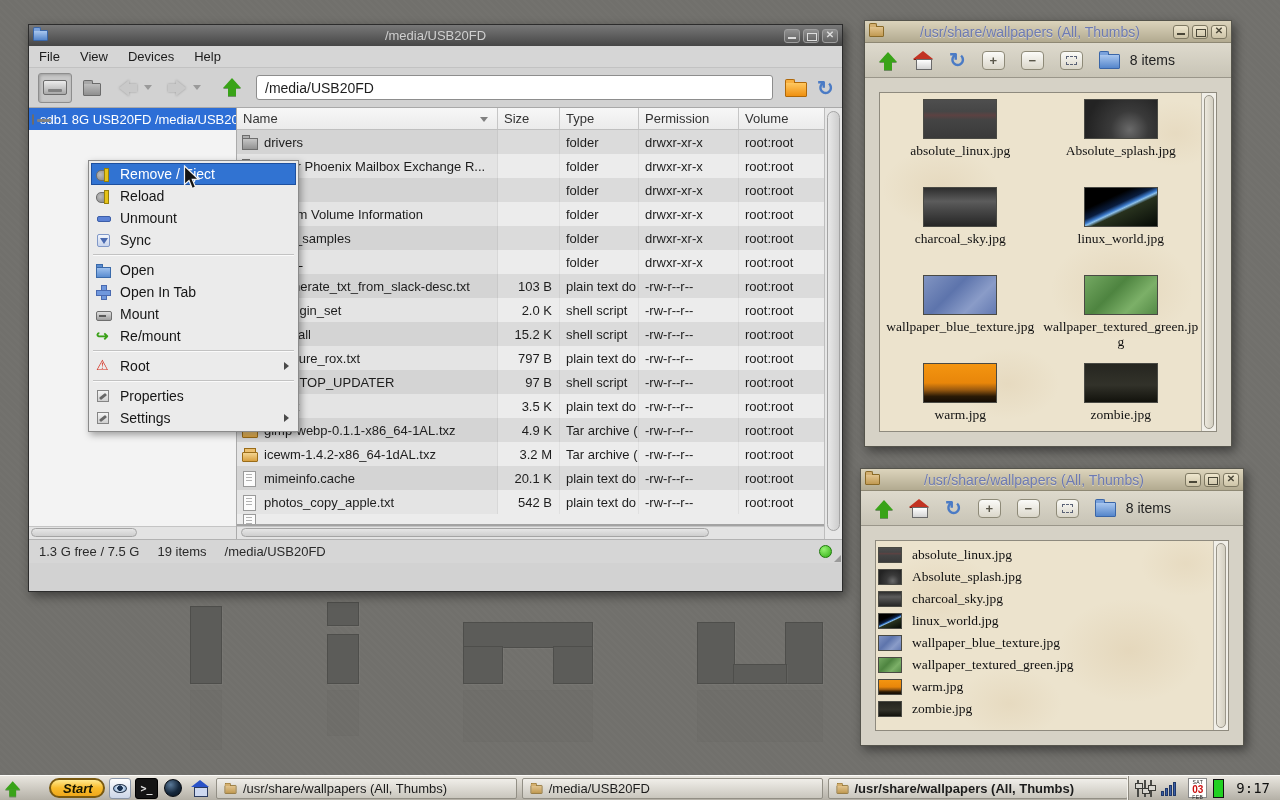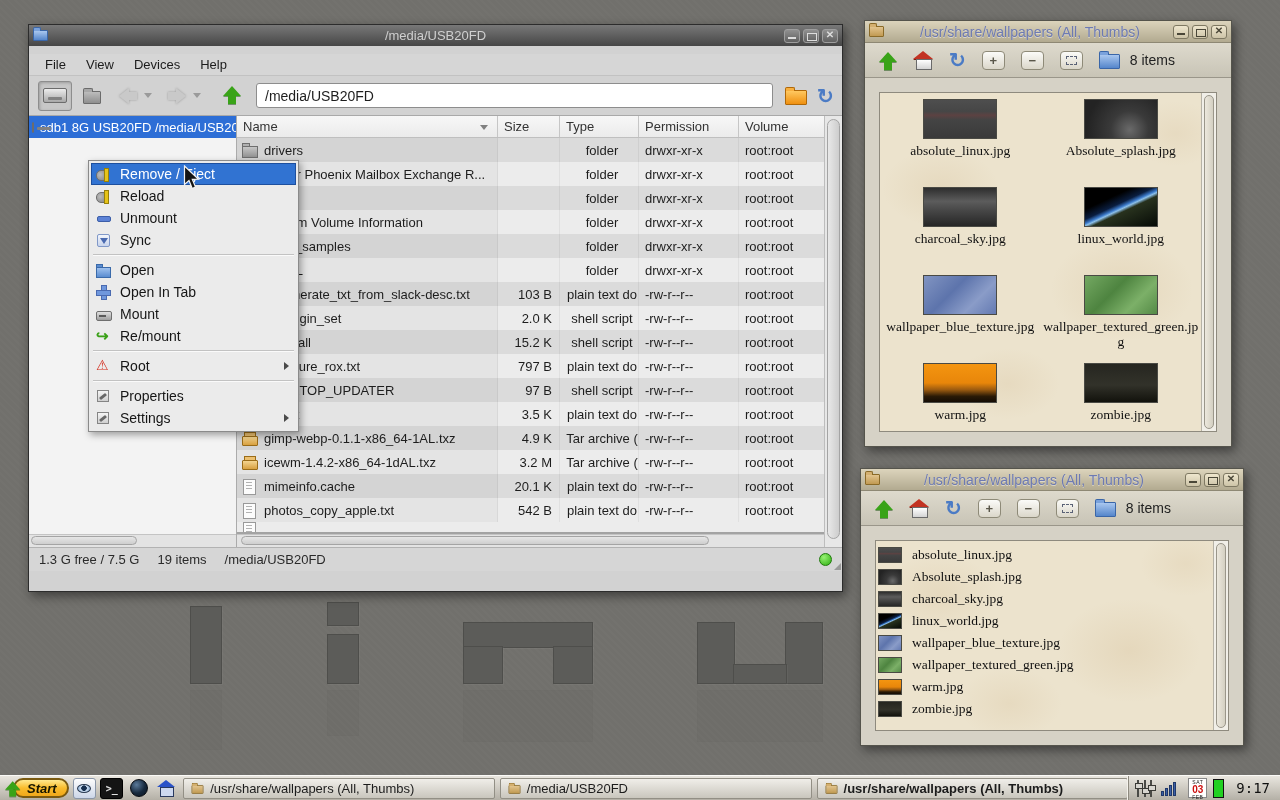--- a/index.html
+++ b/index.html
@@ -20,21 +20,21 @@
   #mainwin .titlebar .title { position:absolute; left:0; right:0; text-align:center; font-size:13px; color:#cfcfcf; }
   .tb-btn { width:16px; height:14px; margin-left:3px; background:linear-gradient(#909090,#606060); border:1px solid #9e9e9e; border-radius:3px; position:relative; z-index:1; }
   .tb-btn.rox-btn { background:linear-gradient(#eee6ce,#cdc4a8); border-color:#7e7862; }
   .g-min::after { content:""; position:absolute; left:3px; right:3px; bottom:3px; height:2px; background:#ddd; }
   .g-max::after { content:""; position:absolute; left:3px; top:3px; width:8px; height:6px; border:1px solid #ddd; }
   .g-close::after { content:"✕"; position:absolute; left:0; right:0; top:-1px; text-align:center; font-size:10px; font-weight:bold; color:#ddd; }
   .rox-btn.g-min::after { background:#4a4738; }
   .rox-btn.g-max::after { border-color:#4a4738; }
   .rox-btn.g-close::after { color:#4a4738; }
 
-  #mainwin .menubar { height:22px; background:#d6d6d6; display:flex; align-items:center; padding-left:6px; border-bottom:1px solid #c2c2c2;margin-top:8px; }
+  #mainwin .menubar { height:22px; background:#d6d6d6; display:flex; align-items:center; border-bottom:1px solid #c2c2c2; }
   .menu-item { font-size:13px; color:#1c1c1c; padding:2px 10px; }
 
   #mainwin .tabbar { height:29px; background:linear-gradient(#c7c7c7,#bcbcbc); border-bottom:1px solid #a6a6a6; padding-left:7px; display:flex; align-items:flex-end; }
   .tab { height:26px; display:inline-flex; align-items:center; gap:7px; padding:0 9px; background:linear-gradient(#e0e0e0,#d2d2d2); border:1px solid #969696; border-bottom:none; border-radius:4px 4px 0 0; font-size:13px; color:#222; }
   .tab-close { width:13px; height:13px; position:relative; }
   .tab-close::after { content:"✕"; position:absolute; inset:0; font-size:12px; font-weight:bold; color:#555; line-height:13px; }
 
   #mainwin .toolbar { height:40px; background:#d2d2d2; border-bottom:1px solid #a9a9a9; display:flex; align-items:center; }
   .tool-sunken { width:34px; height:30px; margin-left:9px; background:#c7c7c7; border:1px solid #8d8d8d; border-radius:3px; box-shadow:inset 1px 1px 3px rgba(0,0,0,.22); display:grid; place-items:center; }
   .hd-icon { width:24px; height:15px; background:linear-gradient(#ececec,#a8a8a8); border:1px solid #6c6c6c; border-radius:2px; position:relative; }
@@ -66,21 +66,21 @@
   .colhdr { height:22px; display:flex; background:linear-gradient(#f7f7f7,#ebebeb); border-bottom:1px solid #bfbfbf; font-size:13px; color:#333; }
   .colhdr > div { border-right:1px solid #c6c6c6; padding:3px 6px; position:relative; white-space:nowrap; overflow:hidden; }
   .ch-name { width:261px; } .ch-size { width:62px; } .ch-type { width:79px; } .ch-perm { width:100px; } .ch-owner { flex:1; border-right:none !important; }
   .sort-arrow { position:absolute; right:9px; top:9px; width:0; height:0; border-left:4px solid transparent; border-right:4px solid transparent; border-top:5px solid #808080; }
   .rows { flex:1; overflow:hidden; }
   .frow { height:24px; display:flex; align-items:center; font-size:13px; color:#1d1d1d; background:#ececec; }
   .frow:nth-child(odd) { background:#dbdbdb; }
   .frow > div { height:100%; display:flex; align-items:center; border-right:1px solid rgba(0,0,0,.05); }
   .c-name { width:261px; gap:7px; padding-left:5px; overflow:hidden; white-space:nowrap; background:rgba(0,0,0,.03); }
   .c-size { width:62px; justify-content:flex-end; padding-right:7px;text-align:center; }
-  .c-type { width:79px; padding-left:6px; overflow:hidden; white-space:nowrap;justify-content:center; }
+  .c-type { width:79px; padding-left:6px; overflow:hidden; white-space:nowrap; }
   .c-perm { width:100px; padding-left:6px; }
   .c-owner { flex:1; padding-left:6px; border-right:none !important; }
   .frow-partial { height:10px; overflow:hidden; background:#ececec; display:flex; padding-left:5px; }
   .ficon { width:15px; height:15px; flex:none; position:relative; }
   .frow[data-icon="folder"] .ficon::before { content:""; position:absolute; left:0; top:0; width:6px; height:3px; background:#b0b0b0; border:1px solid #6e6e6e; }
   .frow[data-icon="folder"] .ficon::after { content:""; position:absolute; left:0; top:3px; width:14px; height:10px; background:linear-gradient(#c6c6c6,#929292); border:1px solid #6e6e6e; }
   .frow[data-icon="text"] .ficon::before, .pticon::before { content:""; position:absolute; left:1px; top:0; width:11px; height:14px; background:#fcfcfc; border:1px solid #999; }
   .frow[data-icon="text"] .ficon::after, .pticon::after { content:""; position:absolute; left:4px; top:3px; width:6px; height:9px; background:repeating-linear-gradient(#b2b2b2 0 1px, transparent 1px 3px); }
   .frow[data-icon="script"] .ficon::before { content:""; position:absolute; left:2px; top:2px; width:10px; height:10px; transform:rotate(45deg); background:linear-gradient(135deg,#e8b2aa,#c05848); border:1px solid #8e3428; box-shadow:inset 0 0 0 2px rgba(255,255,255,.75); }
   .frow[data-icon="package"] .ficon::before { content:""; position:absolute; left:2px; top:1px; width:10px; height:4px; background:#ecc070; border:1px solid #9a6c18; }
@@ -140,21 +140,21 @@
   .thumb-grid { position:absolute; inset:6px 15px 0 0; display:flex; flex-wrap:wrap; align-content:flex-start; }
   .titem { width:50%; height:88px; display:flex; flex-direction:column; align-items:center; }
   .thumb { width:74px; height:40px; border:1px solid #4a4a44; flex:none; }
   .titem .tname { margin-top:4px; font-size:13.5px; color:#101010; text-align:center; line-height:15px; max-width:162px; word-break:break-all; }
   .lrows { position:absolute; inset:3px 15px 0 0; }
   .lrow { height:22px; display:flex; align-items:center; gap:10px; padding-left:2px; font-size:13.5px; color:#101010; }
   .lrow .thumb { width:24px; height:16px; }
 
   
   #taskbar { position:absolute; left:0; top:775px; width:1280px; height:25px; background:linear-gradient(#e9e6df,#b4b0a6); border-top:1px solid #fbfaf7; display:flex; align-items:center; z-index:40; }
-  .start { display:flex; align-items:center; margin-left:2px; }
+  .start { display:flex; align-items:center; margin-left:2px;gap:36px; }
   .start .up-arrow { width:18px; height:16px; margin-right:-7px; z-index:1; transform:scale(.85); }
   .start-oval { height:20px; background:linear-gradient(#ffe98e,#f9bc2c 50%,#efa81a); border:2px solid #7a5a10; border-radius:11px; display:flex; align-items:center; padding:0 10px 0 12px; font-size:13px; font-weight:bold; font-style:italic; color:#171700; }
   .ql { width:24px; height:21px; margin-left:4px; border-radius:3px; display:grid; place-items:center; }
   .ql-eye { background:linear-gradient(#fdfdfd,#ccd6e8); border:1px solid #8a96a8; }
   .eye { width:14px; height:9px; border-radius:50%; background:radial-gradient(circle at 50% 45%, #183050 0 2.5px, #cfe0f2 3px, #7aa0cc); border:1px solid #2a3a50; }
   .ql-term { background:#141414; border:1px solid #000; font-family:"DejaVu Sans Mono",monospace; font-size:10px; font-weight:bold; color:#e0e0e0; }
   .ql-sphere { background:transparent; }
   .sphere { width:18px; height:18px; border-radius:50%; background:radial-gradient(circle at 35% 30%, #5a7a9a, #16283c 55%, #0a1420); border:1px solid #060a10; }
   .ql-home { background:transparent; }
   .home-sm { width:18px; height:16px; position:relative; }

